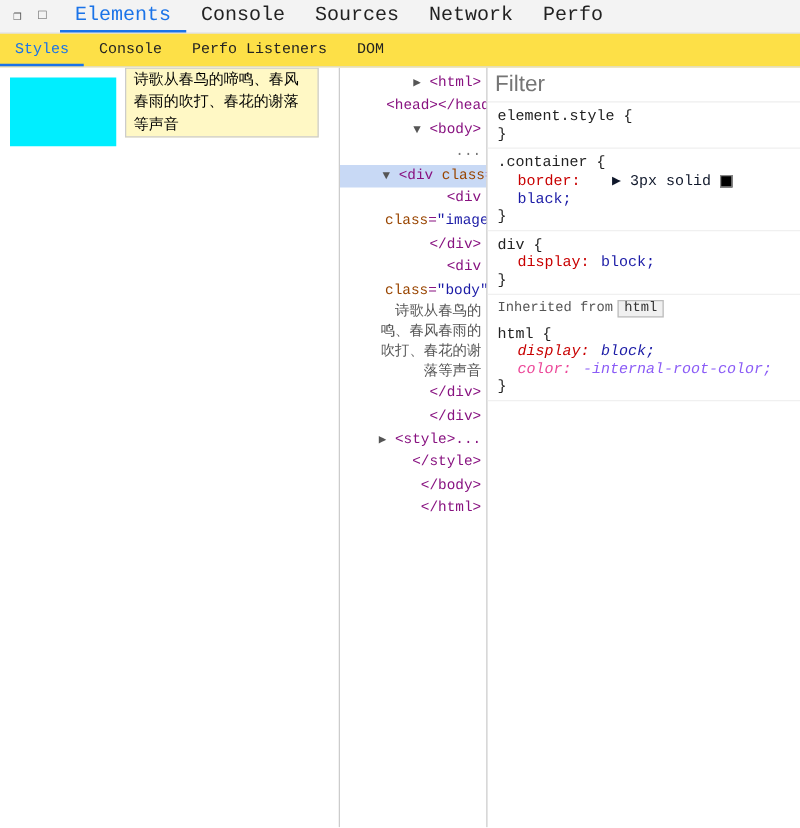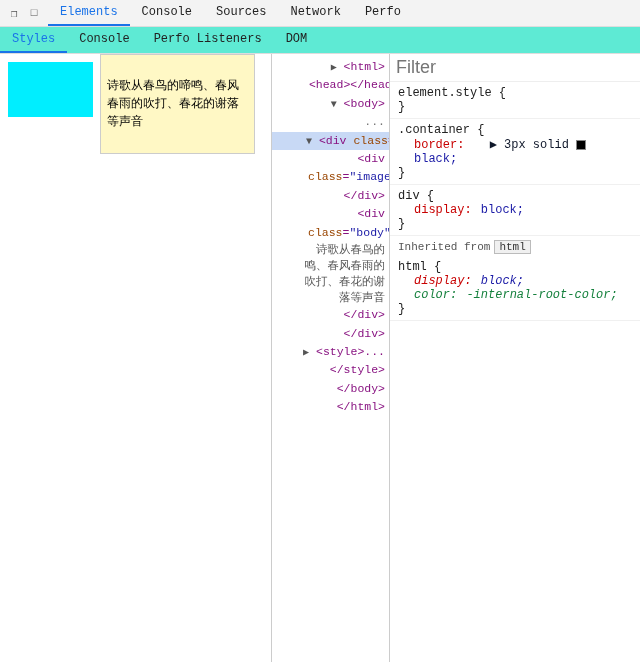--- a/index.html
+++ b/index.html
@@ -41,37 +41,37 @@
     }
     .top-tabs {
       display: flex;
       align-items: stretch;
       height: 100%;
     }
     .top-tab {
       padding: 0 12px;
       display: flex;
       align-items: center;
-      font-size: 12px;
+      font-size: 16px;
       color: #222;
       cursor: pointer;
       border-bottom: 2px solid transparent;
       white-space: nowrap;
     }
     .top-tab.active {
       border-bottom: 2px solid #1a73e8;
       color: #1a73e8;
     }
 
     
     .styles-toolbar {
       display: flex;
       align-items: center;
       border-bottom: 1px solid #ddd;
-      background: #5eead4;
+      background: #fde047;
       height: 27px;
       flex-shrink: 0;
     }
     .styles-tab {
       padding: 0 12px;
       display: flex;
       align-items: center;
       height: 100%;
       font-size: 12px;
       color: #222;
@@ -114,21 +114,21 @@
       height: 55px;
       background: #00eeff;
     }
 
     .tooltip-box {
       position: absolute;
       top: 0;
       left: 100px;
       background: #fff8c5;
       border: 1px solid #ccc;
-      padding: 22px 6px;
+      padding: 0 6px;
       font-size: 12px;
       color: #000;
       line-height: 1.5;
       max-width: 155px;
       z-index: 10;
     }
 
     
     .dom-panel {
       width: 118px;
@@ -372,20 +372,20 @@
     </div>
 
     <div class="css-rule">
       <span class="css-selector tag-sel">html</span>
       <span class="css-brace"> {</span>
       <span class="css-prop css-italic">
         <span style="color:#c80000;">display:</span>
         <span style="color:#1a1aa6; margin-left:2px;">block;</span>
       </span>
       <span class="css-prop css-italic">
-        <span style="color:#15803d;">color:</span>
-        <span style="color:#15803d; margin-left:2px;">-internal-root-color;</span>
+        <span style="color:#ec4899;">color:</span>
+        <span style="color:#8b5cf6; margin-left:2px;">-internal-root-color;</span>
       </span>
       <span class="css-brace">}</span>
     </div>
   </div>
 
 </div>
 
 </body></html>

